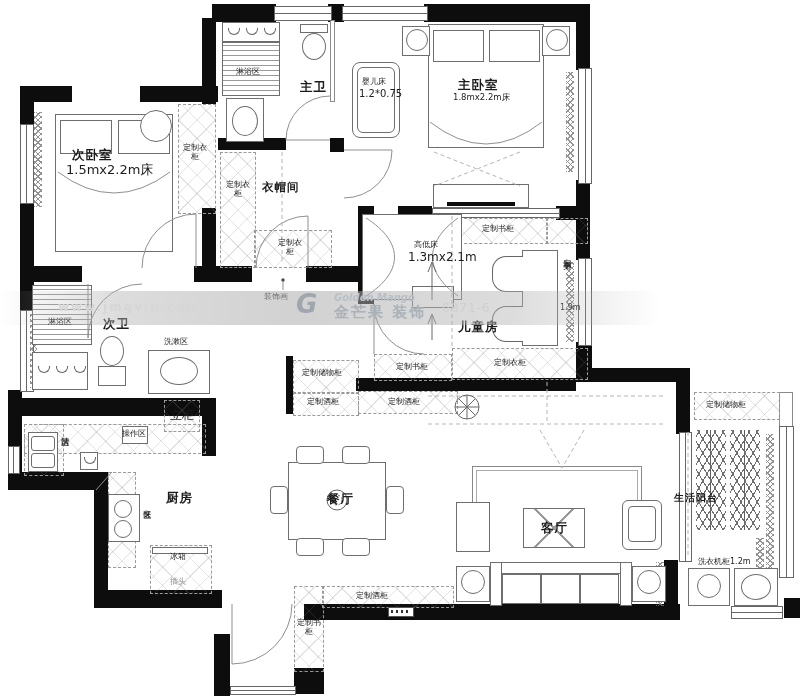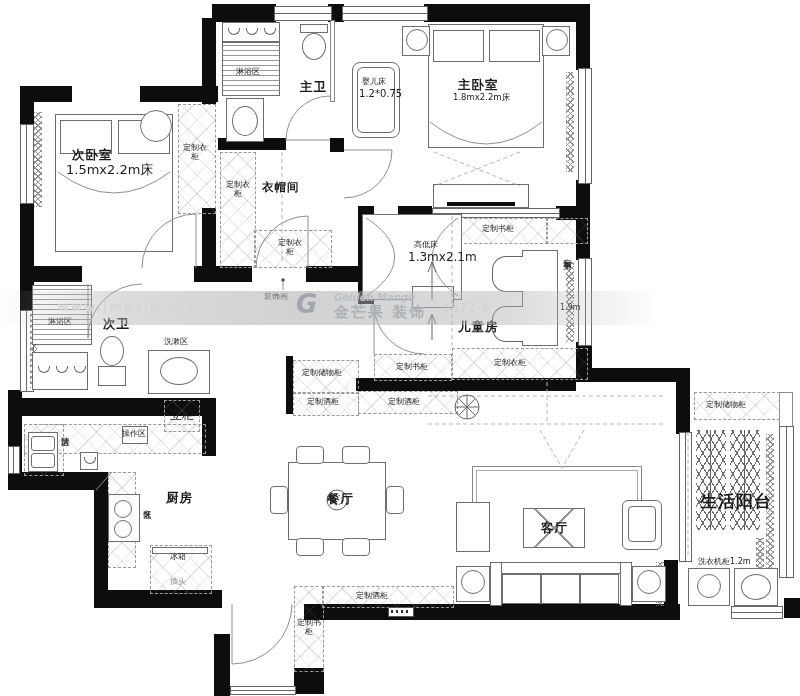--- a/index.html
+++ b/index.html
@@ -299,18 +299,18 @@
   <div class="lbl" style="left:164px;top:337px;font-size:8px">洗漱区</div>
   <div class="lbl" style="left:170px;top:409px;font-size:12px">立柜</div>
   <div class="lbl" style="left:122px;top:429px;font-size:8px">操作区</div>
   <div class="lbl v" style="left:60px;top:430px;font-size:8px;height:40px">清洁区</div>
   <div class="lbl b" style="left:166px;top:491px">厨房</div>
   <div class="lbl v" style="left:142px;top:503px;font-size:8px;height:40px">烹饪区</div>
   <div class="lbl" style="left:170px;top:552px;font-size:8px">冰箱</div>
   <div class="lbl faint" style="left:170px;top:577px;font-size:8px">插头</div>
   <div class="lbl b" style="left:327px;top:492px">餐厅</div>
   <div class="lbl b" style="left:541px;top:521px">客厅</div>
-  <div class="lbl b" style="left:700px;top:492px;font-size:17px">生活阳台</div>
+  <div class="lbl b" style="left:674px;top:492px;font-size:10px">生活阳台</div>
   <div class="lbl" style="left:706px;top:400px;font-size:8px">定制储物柜</div>
   <div class="lbl" style="left:698px;top:557px;font-size:8px">洗衣机柜1.2m</div>
   <div class="lbl" style="left:356px;top:591px;font-size:8px">定制酒柜</div>
   <div class="lbl wrap" style="left:297px;top:618px;width:24px;font-size:8px">定制书柜</div>
 </div>
 
 </body></html>

